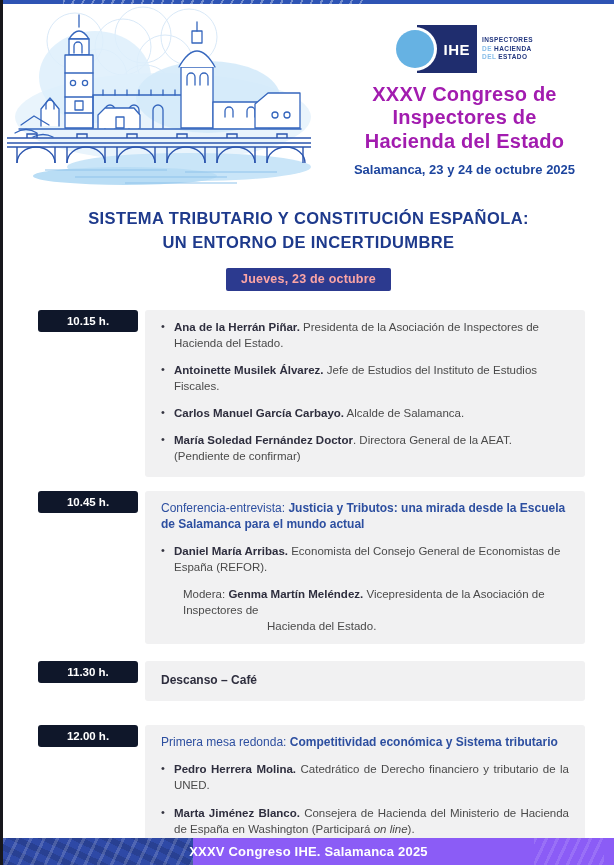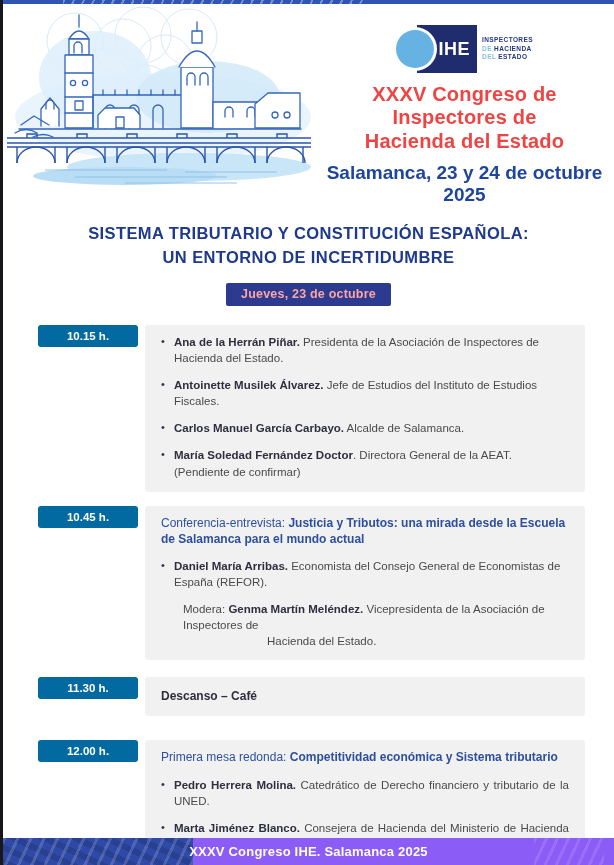--- a/index.html
+++ b/index.html
@@ -14,37 +14,37 @@
     position:absolute;left:60px;top:0;width:300px;height:100%;
     background:repeating-linear-gradient(115deg,rgba(255,255,255,.35) 0 2px,transparent 2px 9px);
   }
   
   .header{display:flex;padding-top:5px;}
   .illustration{width:312px;height:186px;flex:0 0 auto;}
   .header-right{flex:1;display:flex;flex-direction:column;align-items:center;padding-top:20px;}
   .ihe-logo{display:flex;align-items:center;margin-bottom:10px;}
   .ihe-circle{width:38px;height:38px;border-radius:50%;background:#66b2e3;box-shadow:0 0 0 3px #fff;position:relative;z-index:2;margin-right:-17px;}
   .ihe-box{width:60px;height:48px;background:#1f2d6e;display:flex;align-items:center;justify-content:flex-end;padding-right:7px;box-sizing:border-box;}
-  .ihe-acronym{color:#fff;font-weight:bold;font-size:18px;letter-spacing:.5px;}
+  .ihe-acronym{color:#fff;font-weight:bold;font-size:15px;letter-spacing:.5px;}
   .ihe-org{margin-left:5px;font-size:6.5px;font-weight:bold;line-height:1.3;letter-spacing:.4px;text-align:left;}
   .ihe-org .lt{color:#85bce8;}
   .ihe-org .dk{color:#23377f;}
-  .congress-title{color:#ef4444;font-weight:bold;font-size:20px;line-height:1.17;text-align:center;letter-spacing:.2px;}
-  .congress-date{color:#1d459e;font-weight:bold;font-size:19px;margin-top:9px;text-align:center;}
+  .congress-title{color:#a21caf;font-weight:bold;font-size:20px;line-height:1.17;text-align:center;letter-spacing:.2px;}
+  .congress-date{color:#1d459e;font-weight:bold;font-size:13px;margin-top:9px;text-align:center;}
   
   .event-title{margin-top:16px;text-align:center;color:#1e3a8c;font-weight:bold;font-size:16.5px;line-height:1.45;letter-spacing:.4px;}
   .day-badge-wrap{text-align:center;margin-top:13px;}
   .day-badge{display:inline-block;background:#2c3a8f;color:#fca5a5;font-weight:bold;font-size:12.5px;padding:4px 15px 5px;border-radius:2px;letter-spacing:.2px;}
   
   .schedule{margin-top:19px;padding:0 29px 0 35px;}
   .row{display:flex;align-items:flex-start;}
   .row1{margin-bottom:14px;}
   .row2{margin-bottom:17px;}
   .row3{margin-bottom:24px;}
-  .time-badge{flex:0 0 100px;background:#0369a1;color:#fff;font-weight:bold;font-size:11.5px;text-align:center;padding:5px 0;border-radius:3px;margin-right:7px;}
+  .time-badge{flex:0 0 100px;background:#0f172a;color:#fff;font-weight:bold;font-size:11.5px;text-align:center;padding:5px 0;border-radius:3px;margin-right:7px;}
   .content{flex:1;background:#f1f1f2;border-radius:3px;padding:9px 16px 10px;font-size:11.5px;color:#4a4a4a;line-height:1.4;}
   .heading{color:#2d4fa0;font-size:12px;margin-bottom:11px;line-height:1.35;}
   .heading .hb{font-weight:bold;}
   .item{position:relative;padding-left:13px;margin-bottom:11px;}
   .item:last-child{margin-bottom:2px;}
   .dot{position:absolute;left:0;top:0;color:#33333f;font-size:11px;}
   .nm{font-weight:bold;color:#2e2e3e;}
   .justify .item{text-align:justify;}
   .moderator{padding-left:22px;margin-top:6px;}
   .mod-line2{padding-left:84px;}

